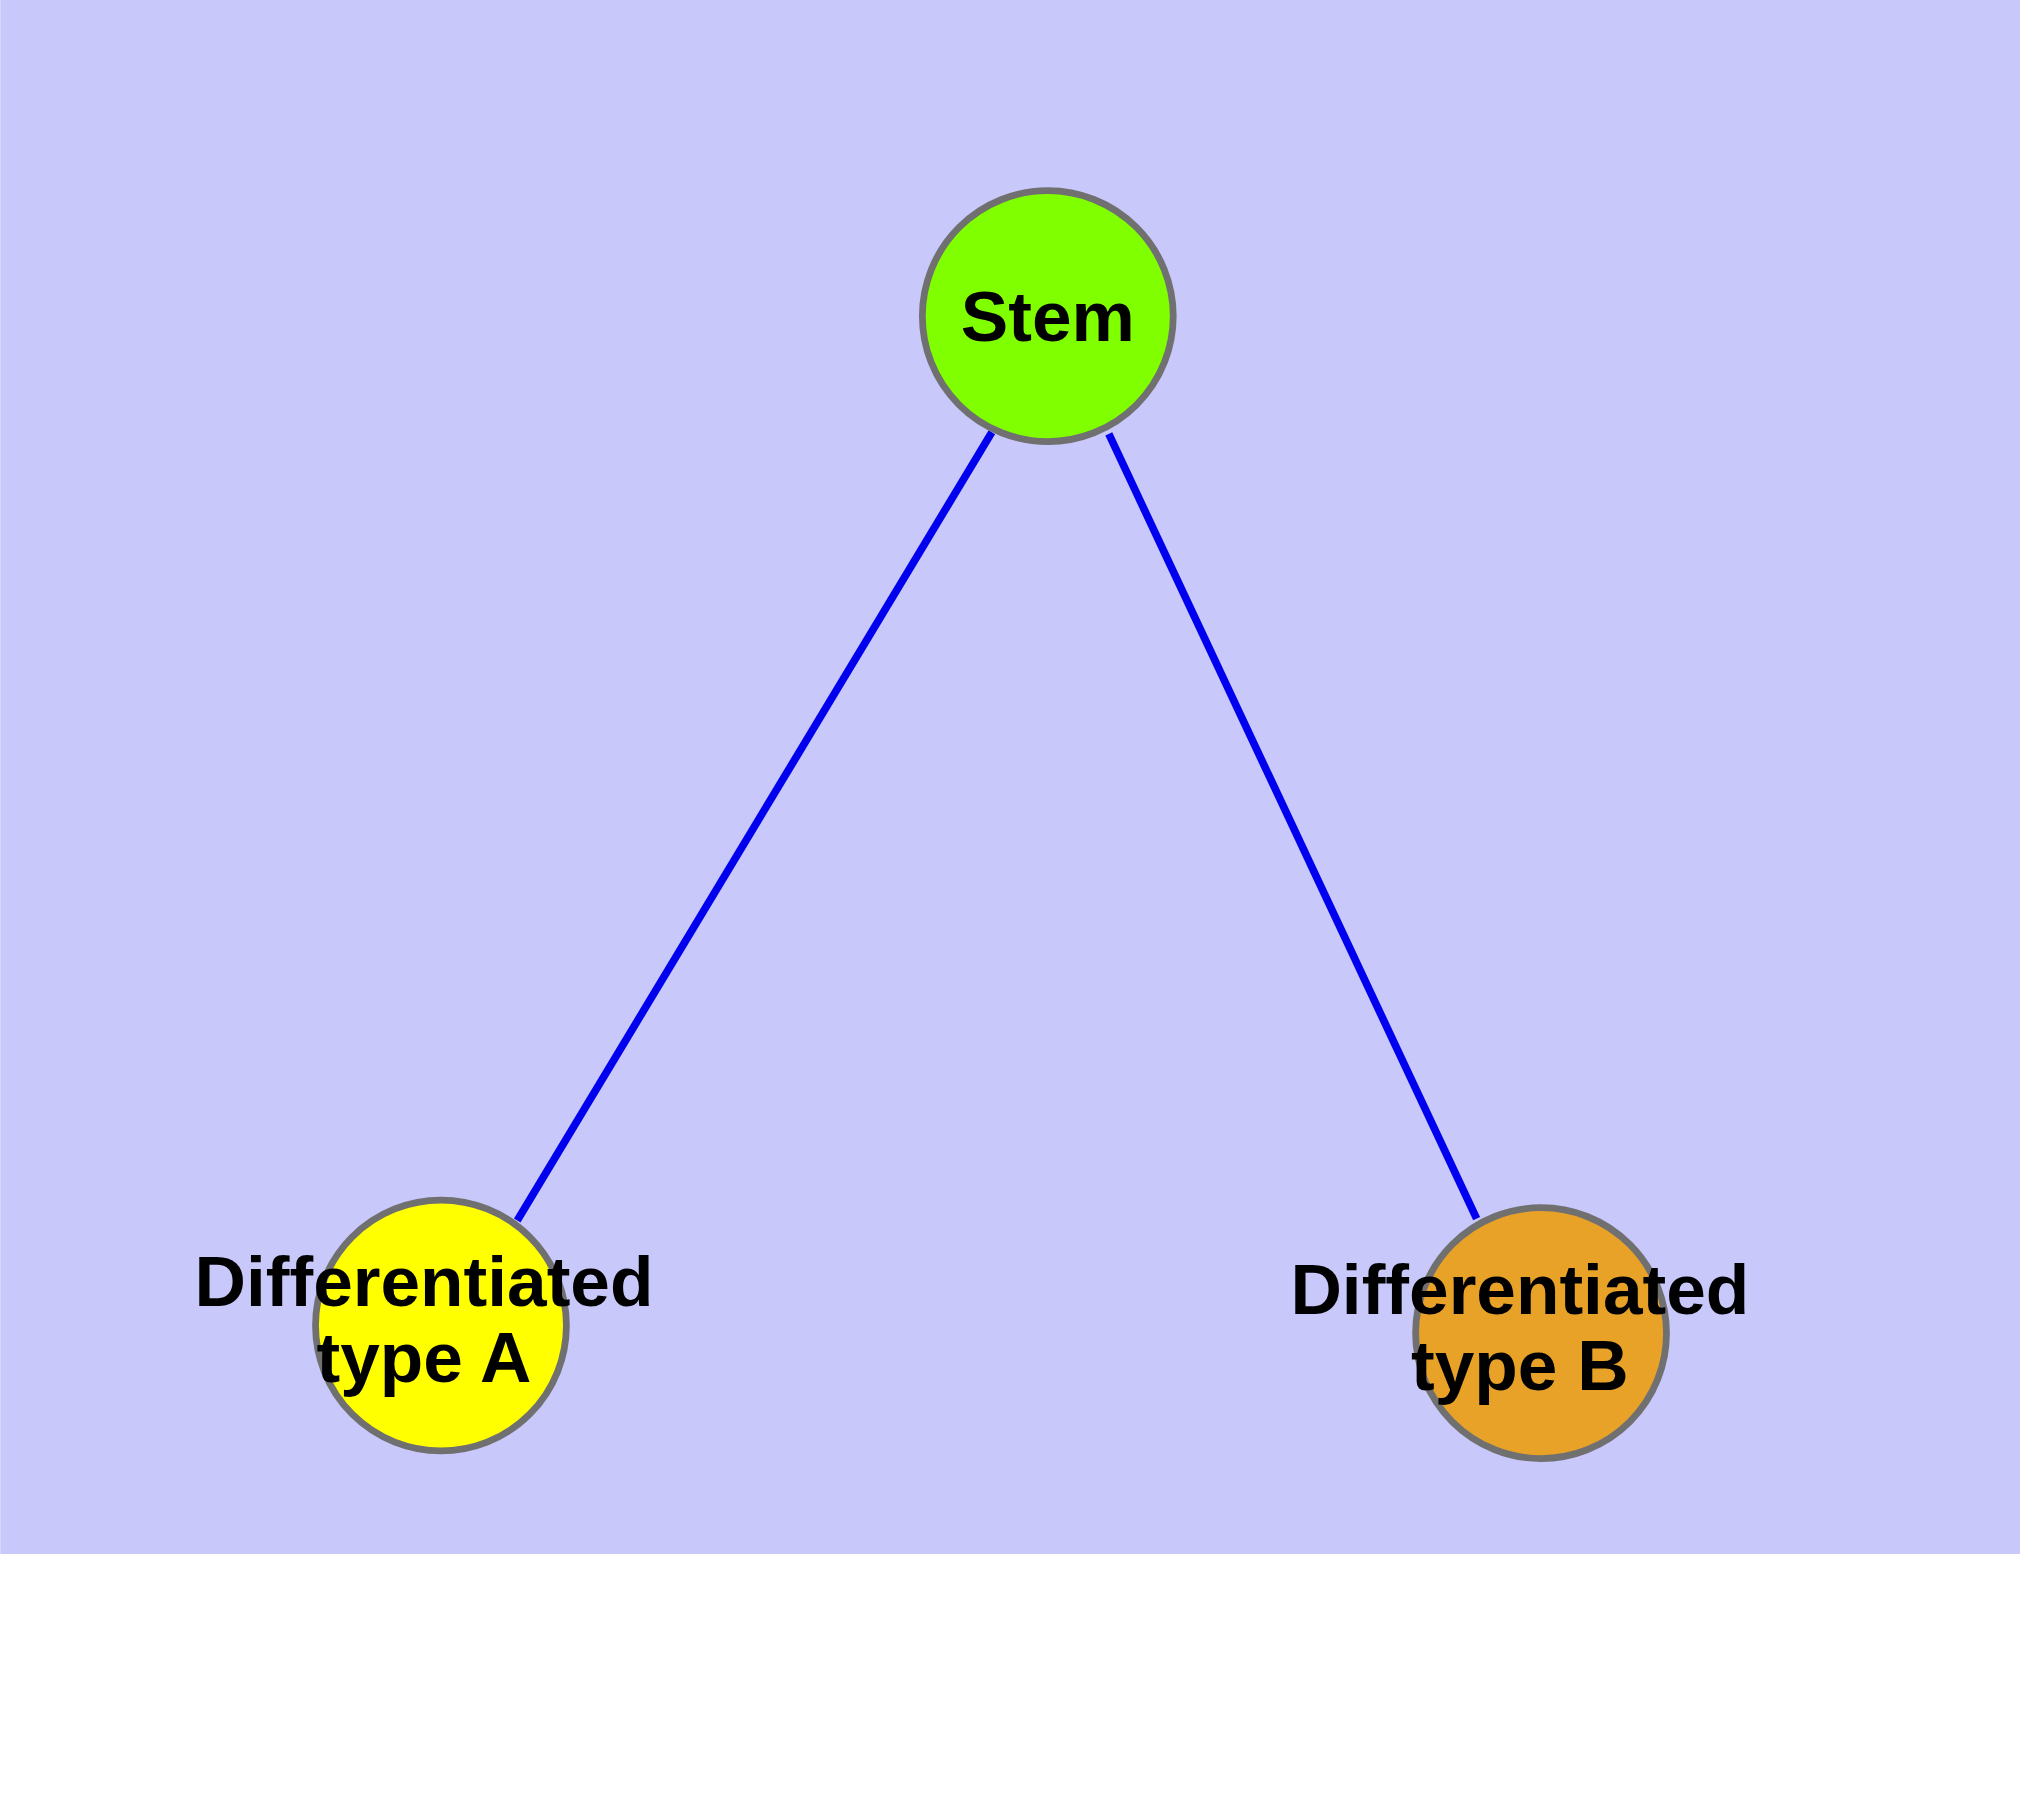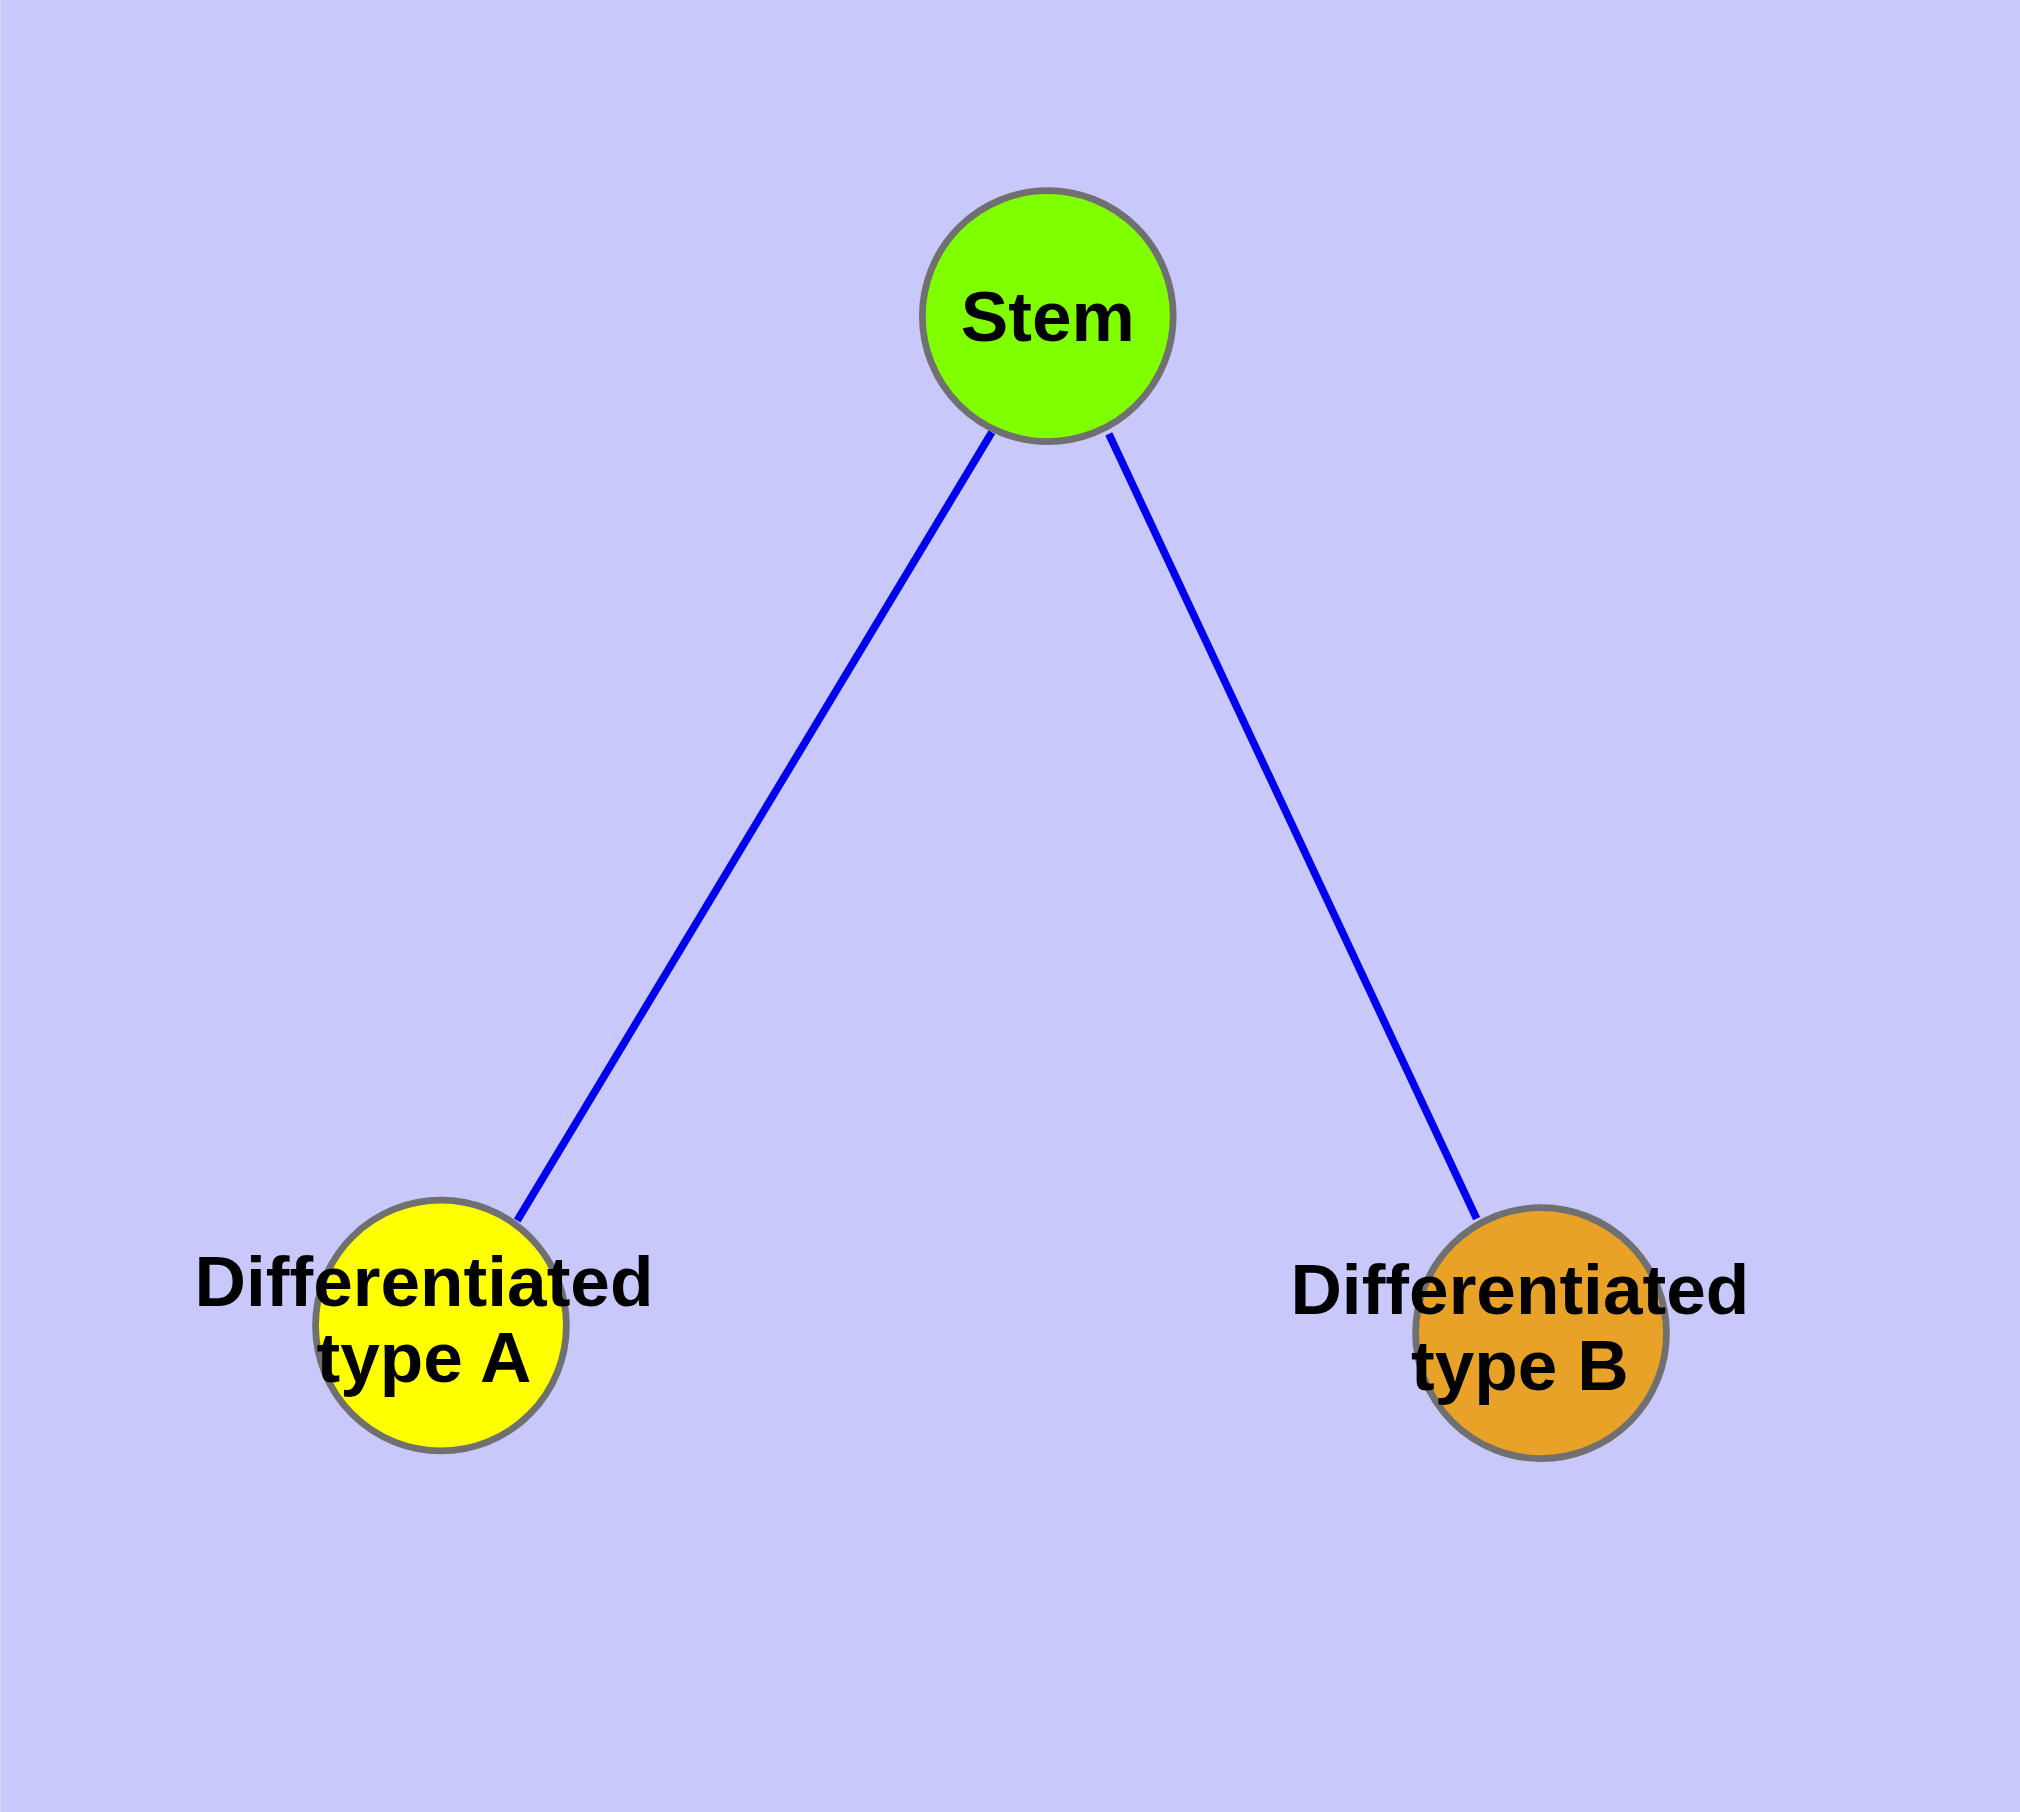--- a/index.html
+++ b/index.html
@@ -26,21 +26,21 @@
     font-family: "Liberation Sans", sans-serif;
     font-weight: bold;
     fill: #000000;
     dominant-baseline: middle;
     text-anchor: middle;
   }
 </style>
 </head>
 <body>
 
-<div id="canvas" style="width: 2021px; height: 1812px;">
+<div id="canvas" style="width: 2021px; height: 1554px;">
   <svg id="graph-svg" viewBox="0 0 2384 2138" style="width: 2021px; height: 1812px;">
 
     <rect id="bg-rect" x="0" y="0" width="2384" height="2138" fill="#c8c8fa"></rect>
 
     <g>
       <line id="edge-0" x1="1170" y1="510" x2="610" y2="1440" stroke="#0000ee" stroke-width="9" stroke-linecap="butt"></line>
       <line id="edge-1" x1="1308" y1="512" x2="1742" y2="1438" stroke="#0000ee" stroke-width="9" stroke-linecap="butt"></line>
     </g>
 
     <g>

